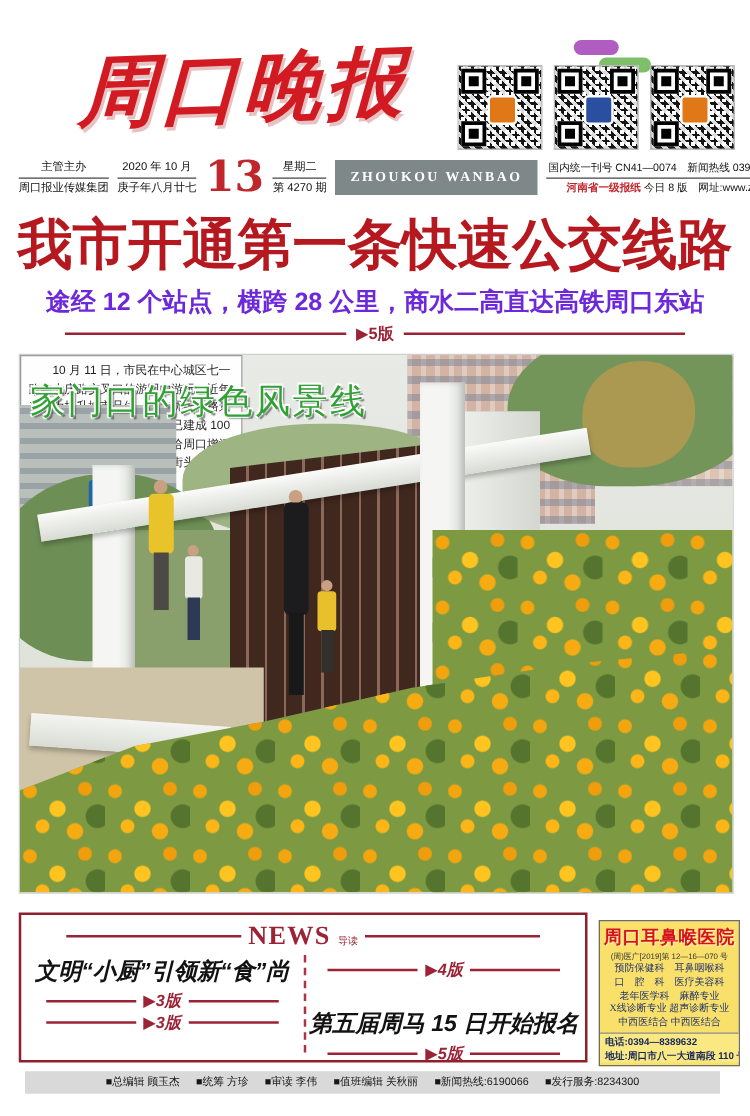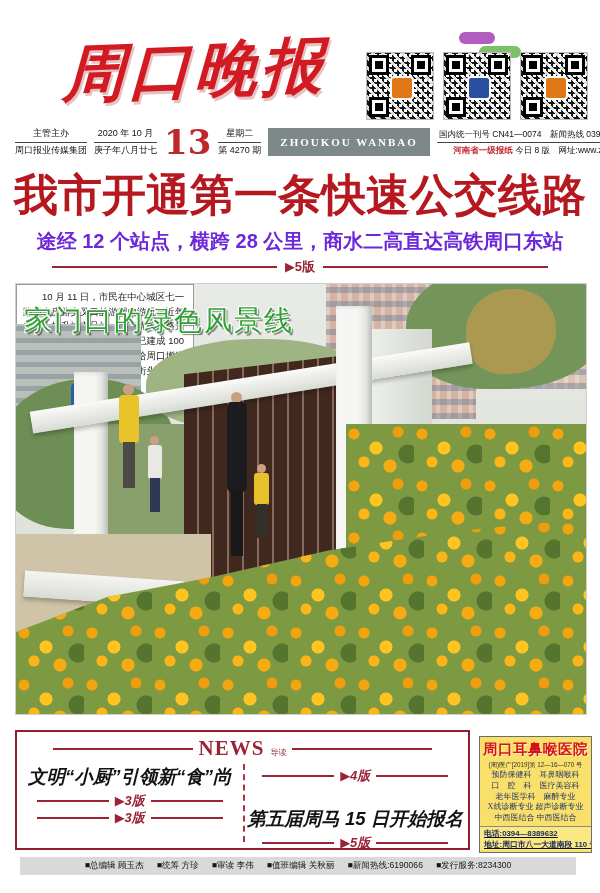--- a/index.html
+++ b/index.html
@@ -82,21 +82,21 @@
   .news-pageline .ln{height:1.5px;background:#9b2335;width:72px;}
   .news-pageline .pg{color:#9b2335;font-weight:700;font-size:13px;}
 
   
   .ad{left:479px;top:736px;width:113px;height:117px;background:#f8e06b;border:1.5px solid #6d6d6d;
       box-sizing:border-box;text-align:center;overflow:hidden;}
   .ad-title{color:#d6131c;font-weight:900;font-size:14.5px;letter-spacing:.5px;padding-top:3px;
       text-shadow:1px 1px 0 #fff0b0;white-space:nowrap;}
   .ad-license{font-size:6.3px;color:#333;margin-top:2px;white-space:nowrap;}
   .ad-line{font-size:8px;color:#25356e;font-weight:400;line-height:1.35;white-space:nowrap;font-family:"Liberation Serif",serif;}
-  .ad-contact{border-top:1px solid #8a8a8a;margin-top:2px;padding-top:1px;background:#fae883;text-decoration:underline;}
+  .ad-contact{border-top:1px solid #8a8a8a;margin-top:2px;padding-top:1px;background:#fae883;}
   .ad-contact div{font-size:7.8px;font-weight:700;color:#15265c;text-align:left;padding-left:4px;white-space:nowrap;}
 
   
   .footerbar{left:20px;top:857px;width:556px;height:18px;background:#d9d9d9;display:flex;align-items:center;
       justify-content:center;gap:13px;font-size:8.6px;color:#171717;white-space:nowrap;}
 </style>
 </head>
 <body>
 
 <div class="page">

